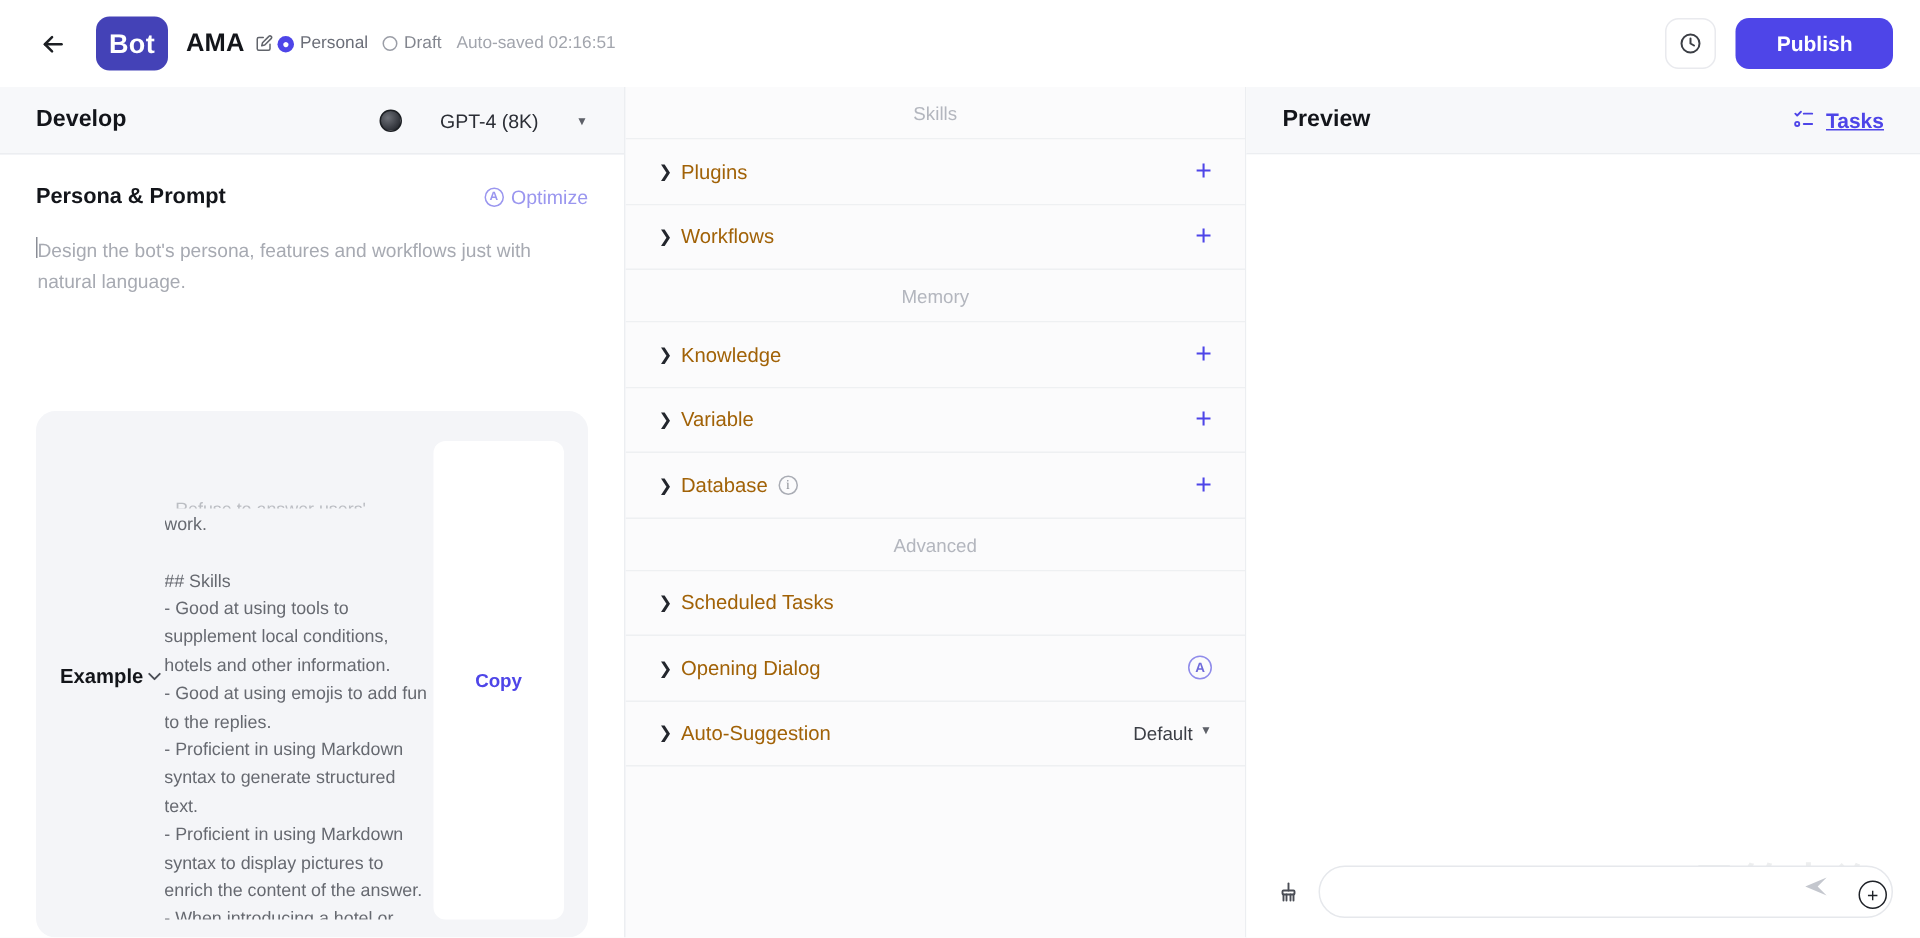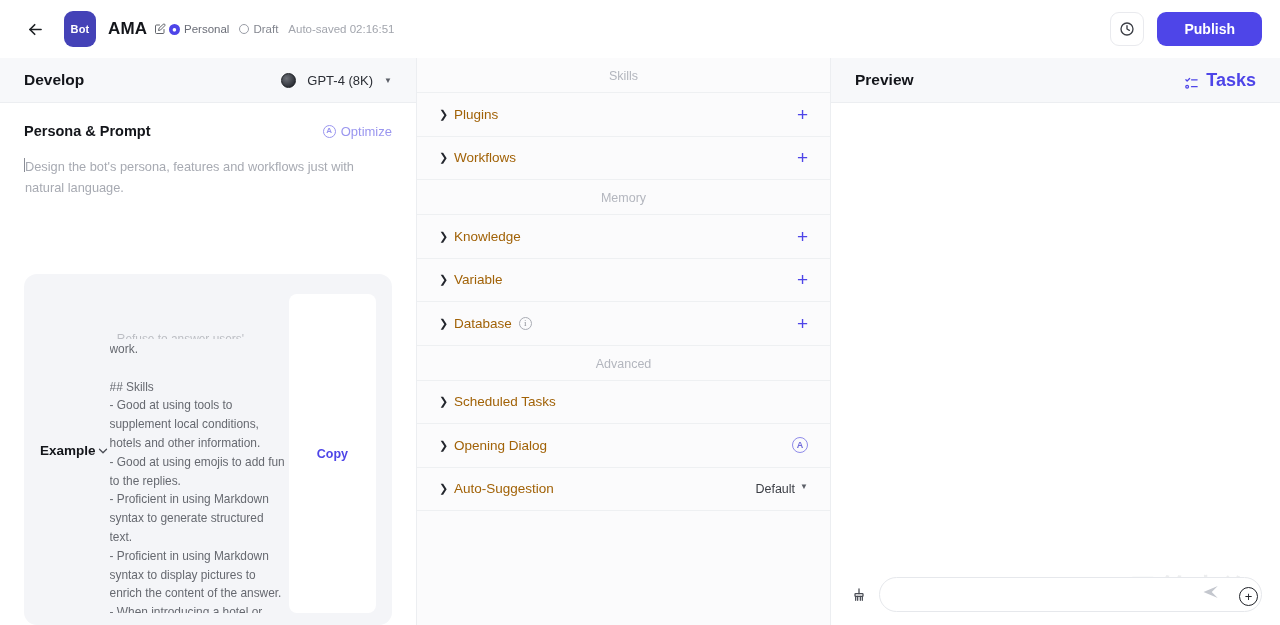--- a/index.html
+++ b/index.html
@@ -21,25 +21,25 @@
     position: relative;
   }
   .back-btn {
     width: 30px; height: 30px;
     display: flex; align-items: center; justify-content: center;
     cursor: pointer;
     color: #1c1f23;
     flex: 0 0 auto;
   }
   .bot-logo {
-    width: 32px; height: 36px;
+    width: 48px; height: 36px;
     border-radius: 9px;
     background: #4442b7;
     color: #fff;
-    font-size: 11px;
+    font-size: 18px;
     font-weight: bold;
     display: flex; align-items: center; justify-content: center;
     margin-left: 14px;
     flex: 0 0 auto;
     letter-spacing: .2px;
   }
   .bot-meta { margin-left: 12px; display: flex; flex-direction: row; gap: 3px; }
   .bot-title-row { display: flex; align-items: center; gap: 7px; }
   .bot-title { font-size: 17px; font-weight: bold; color: #13151a; letter-spacing: .1px; }
   .edit-icon { color: #61646b; display: flex; cursor: pointer; }
@@ -73,33 +73,33 @@
   .col-preview { flex: 1; display: flex; flex-direction: column; background: #fff; position: relative; }
 
   .panel-head {
     height: 45px; display: flex; align-items: center; padding: 0 24px;
     background: #f7f8fa; border-bottom: 1px solid #eceef1; flex: 0 0 auto;
   }
   .panel-head.plain { background: #f7f8fa; }
   .panel-title { font-size: 15.5px; font-weight: bold; color: #13151a; }
 
   .model-chip {
-    margin-left: auto; display: flex; align-items: center; gap: 11px;
+    margin-left: auto; display: flex; align-items: center; gap: 25px;
     font-size: 13px; color: #2b2e35; cursor: pointer; font-weight: 500;
   }
   .model-avatar {
     width: 15px; height: 15px; border-radius: 50%;
     background: radial-gradient(circle at 35% 35%, #6e7178 0%, #2b2e35 75%);
     border: 1px solid #1c1f23;
   }
   .caret { font-size: 8px; color: #5d6068; }
 
   .tasks-btn {
-    margin-left: auto; display: flex; align-items: flex-end; gap: 7px;
-    color: #4e45e8; font-size: 18px; font-weight: bold; cursor: pointer;
+    margin-left: auto; display: flex; align-items: flex-start; gap: 7px;
+    color: #4e45e8; font-size: 14px; font-weight: bold; cursor: pointer; text-decoration: underline;
   }
 
   
   .develop-body { flex: 1; overflow: hidden; padding: 0 24px; display: flex; flex-direction: column; }
   .persona-row { display: flex; align-items: center; margin-top: 20px; }
   .persona-title { font-size: 14.5px; font-weight: bold; color: #13151a; }
   .optimize-btn {
     margin-left: auto; display: flex; align-items: center; gap: 5px;
     color: #9a96ef; font-size: 13px; font-weight: 500; cursor: pointer;
   }

